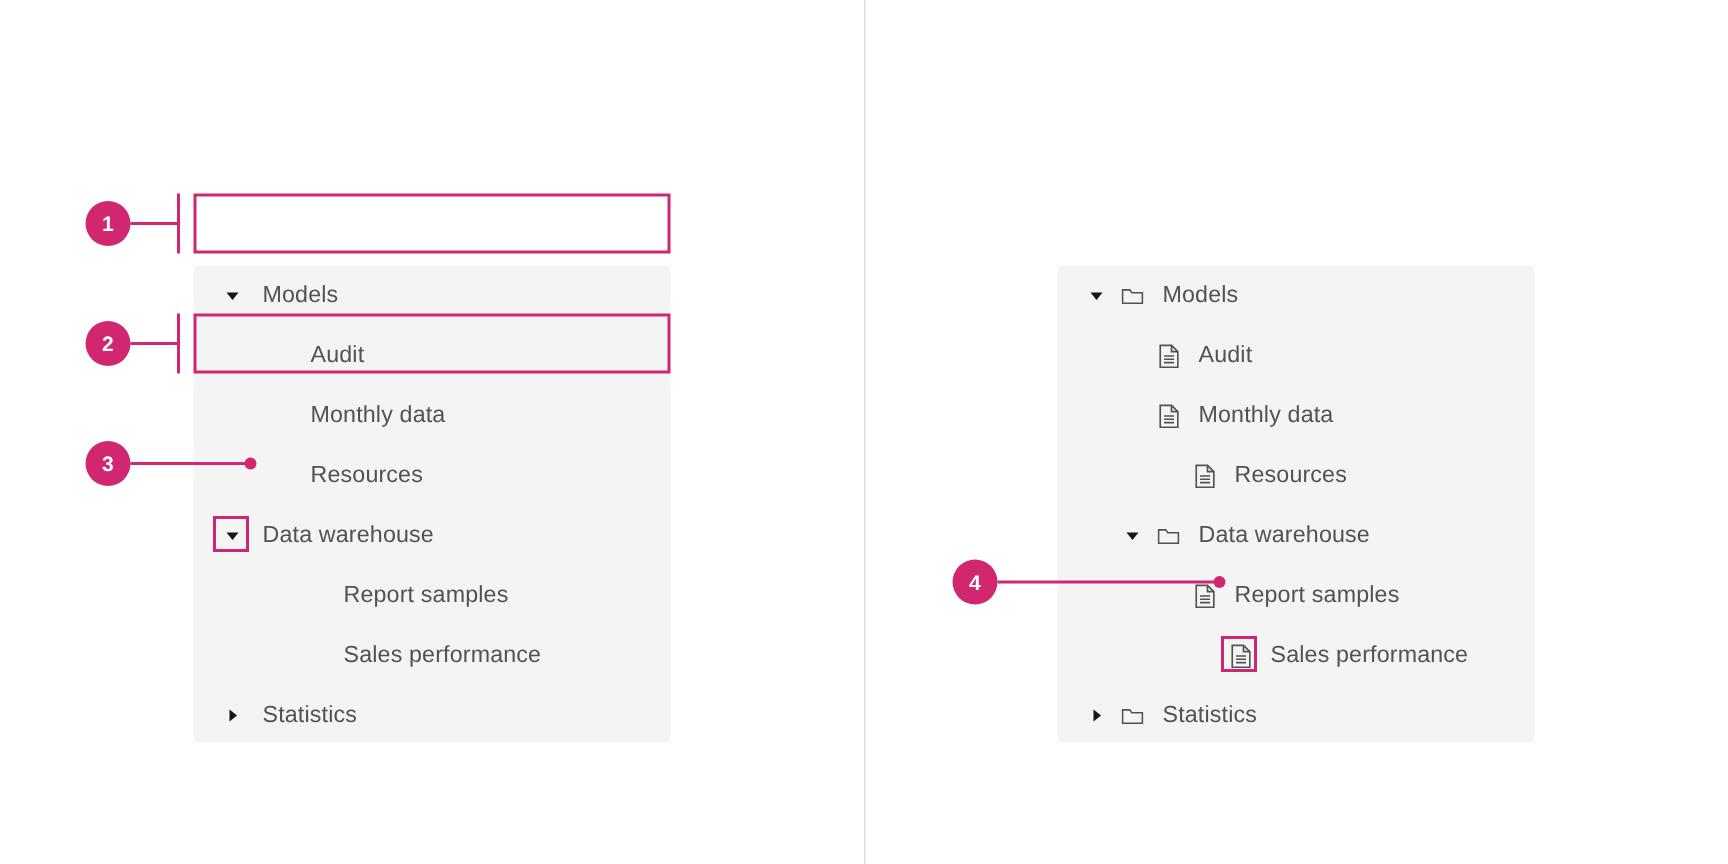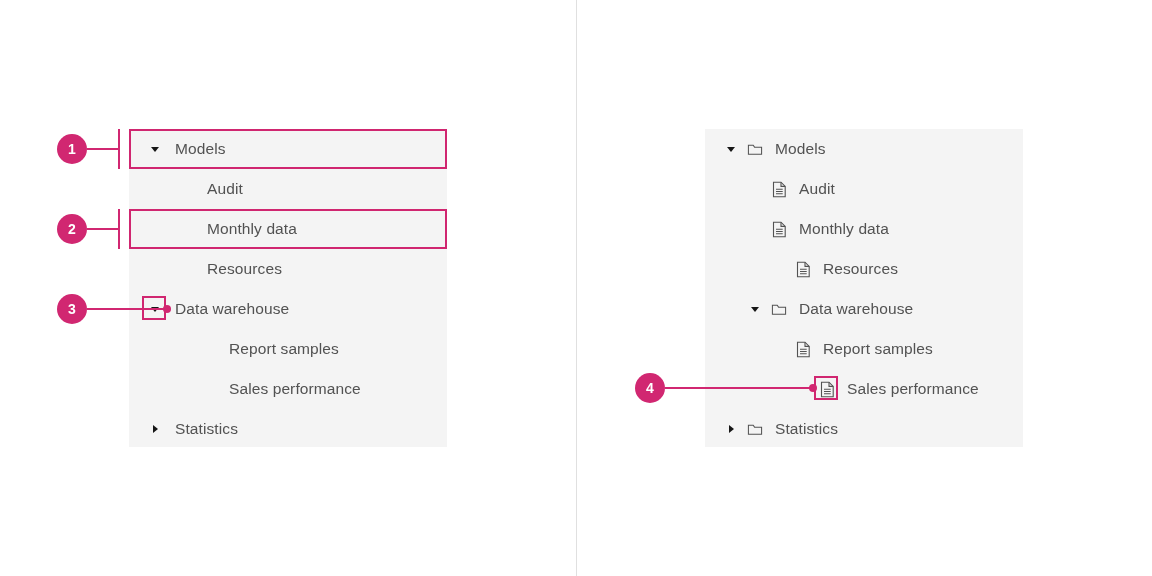--- a/index.html
+++ b/index.html
@@ -26,20 +26,21 @@
     width: 1px;
     height: 576px;
     background: #e0e0e0;
   }
 
   
   .tree-panel {
     position: absolute;
     background: #f4f4f4;
     box-sizing: border-box;
+    margin-top: 48px;
   }
   #panel-left  { left: 129px; top: 129px; width: 318px; height: 318px; }
   #panel-right { left: 705px; top: 129px; width: 318px; height: 318px; }
 
   .tree-row {
     position: absolute;
     left: 0;
     width: 100%;
     height: 40px;
     display: flex;

